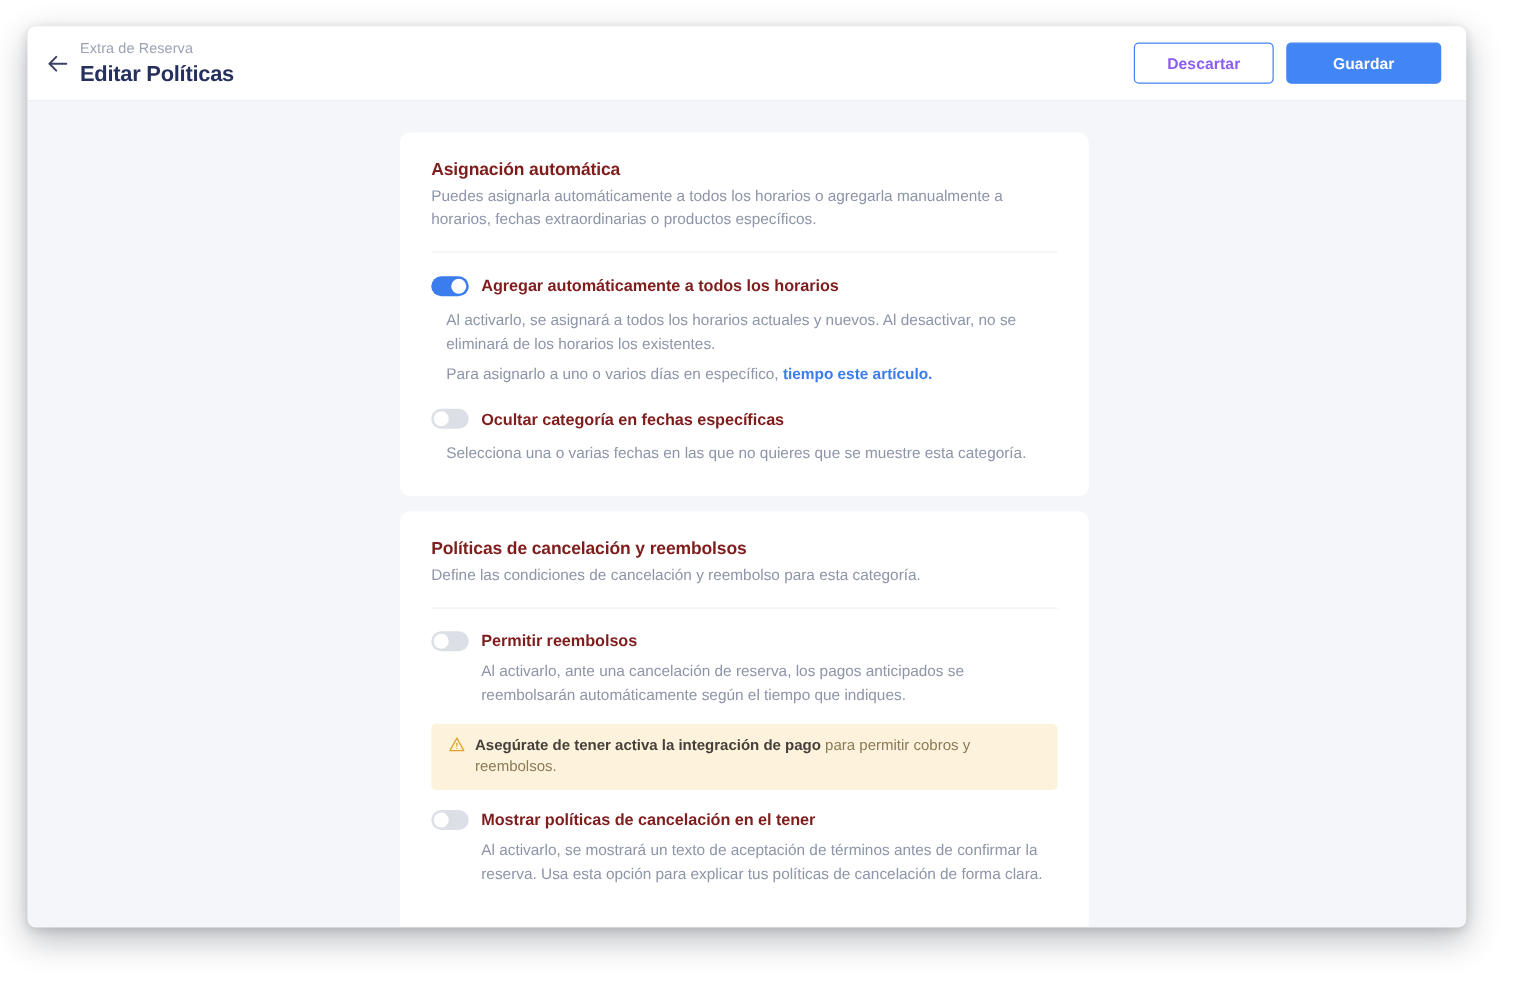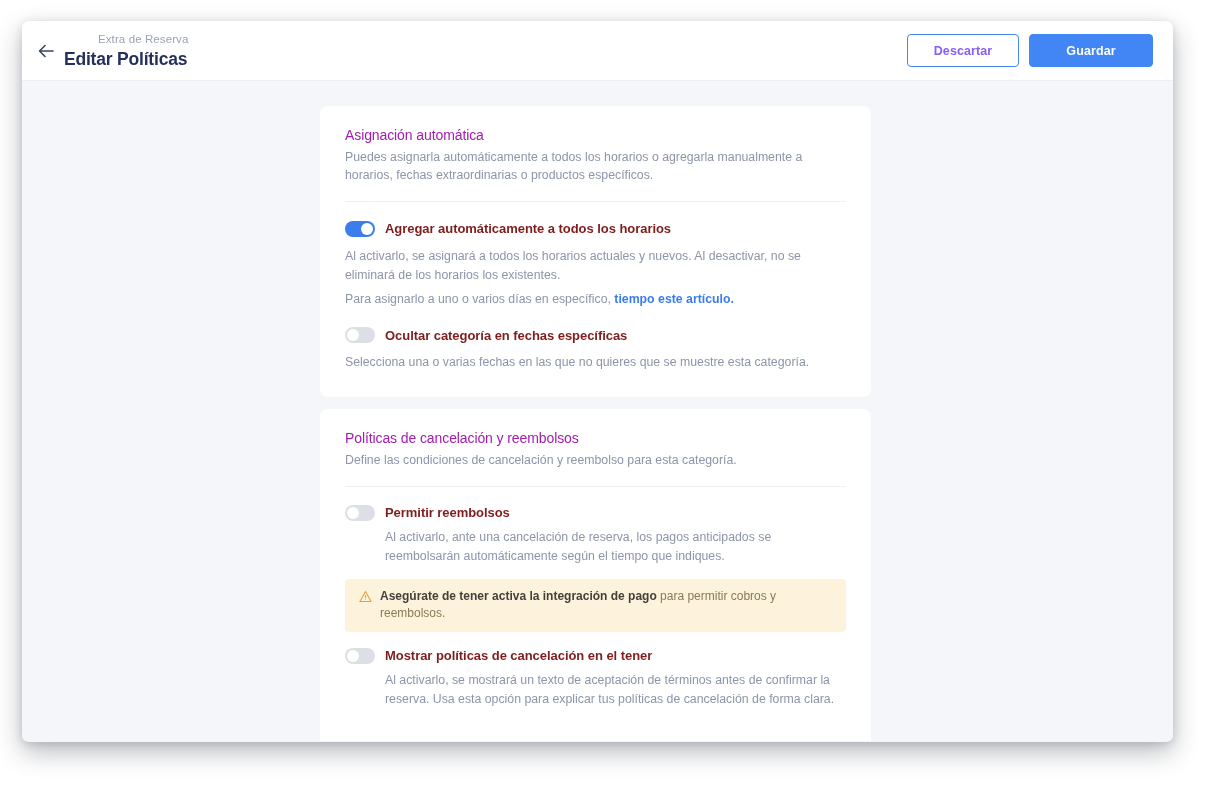--- a/index.html
+++ b/index.html
@@ -51,21 +51,20 @@
     position: absolute;
     left: 42px;
     top: 11px;
   }
   .eyebrow {
     font-size: 11.5px;
     color: #9aa2b4;
     letter-spacing: 0.1px;
     line-height: 15px;
     font-weight: 400;
-    margin-left: 34px;
   }
   .page-title {
     font-size: 17.5px;
     font-weight: 700;
     color: #26305c;
     letter-spacing: -0.2px;
     line-height: 23px;
     margin-top: 1px;
   }
 
@@ -116,22 +115,22 @@
     background: #ffffff;
     border-radius: 8px;
   }
   .card-a { top: 25px; }
   .card-b { top: 328px; min-height: 325px; }
 
   .card-inner { padding: 20px 25px 0 25px; }
 
   .section-title {
     font-size: 14px;
-    font-weight: 400;
-    color: #a21caf;
+    font-weight: 700;
+    color: #7f1d1d;
     letter-spacing: -0.1px;
     line-height: 19px;
   }
   .section-sub {
     font-size: 12.3px;
     color: #8d95a8;
     line-height: 18px;
     margin-top: 3px;
     max-width: 500px;
   }
@@ -177,21 +176,21 @@
     letter-spacing: -0.05px;
     line-height: 17px;
   }
 
   .help {
     font-size: 12.3px;
     color: #8d95a8;
     line-height: 18.5px;
   }
   .help.indent { margin-left: 40px; }
-  .help.flush { margin-left: 0px; }
+  .help.flush { margin-left: 12px; }
 
   .link {
     color: #3b7ded;
     font-weight: 700;
     text-decoration: none;
     cursor: pointer;
   }
 
   
   .callout {

